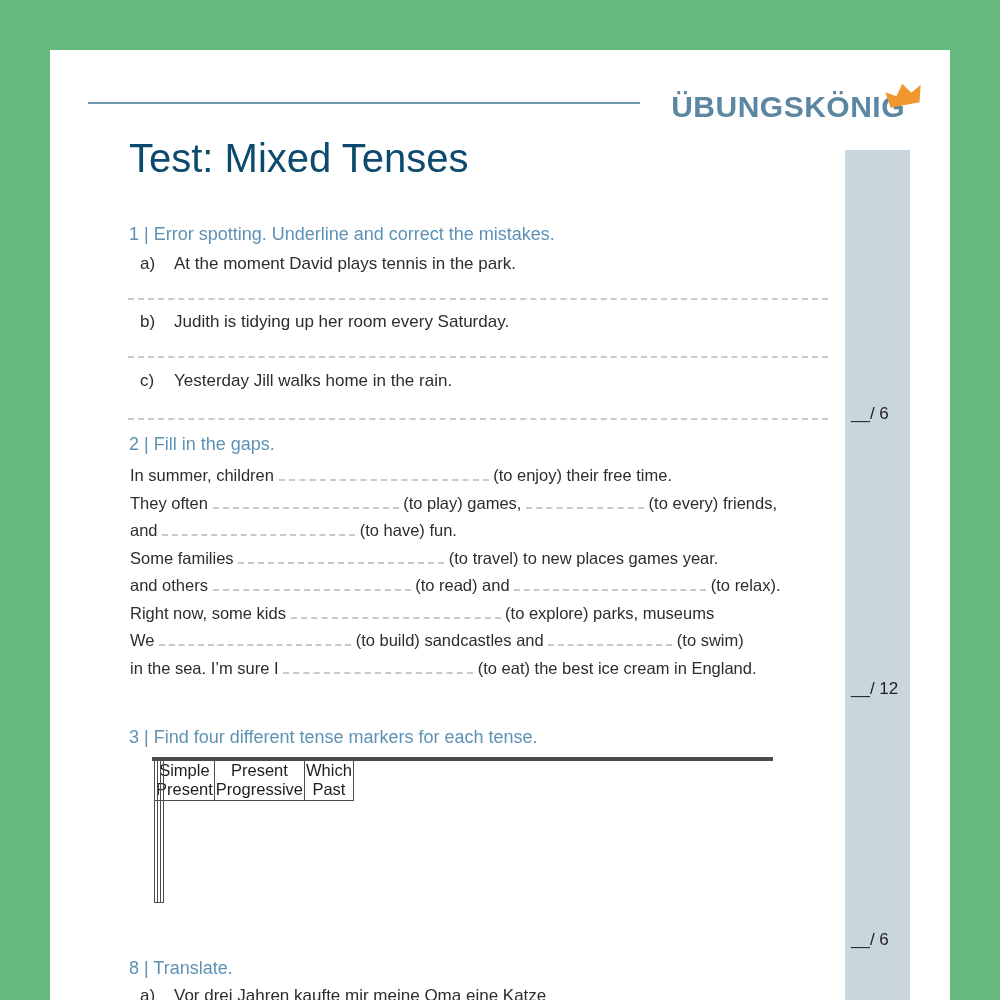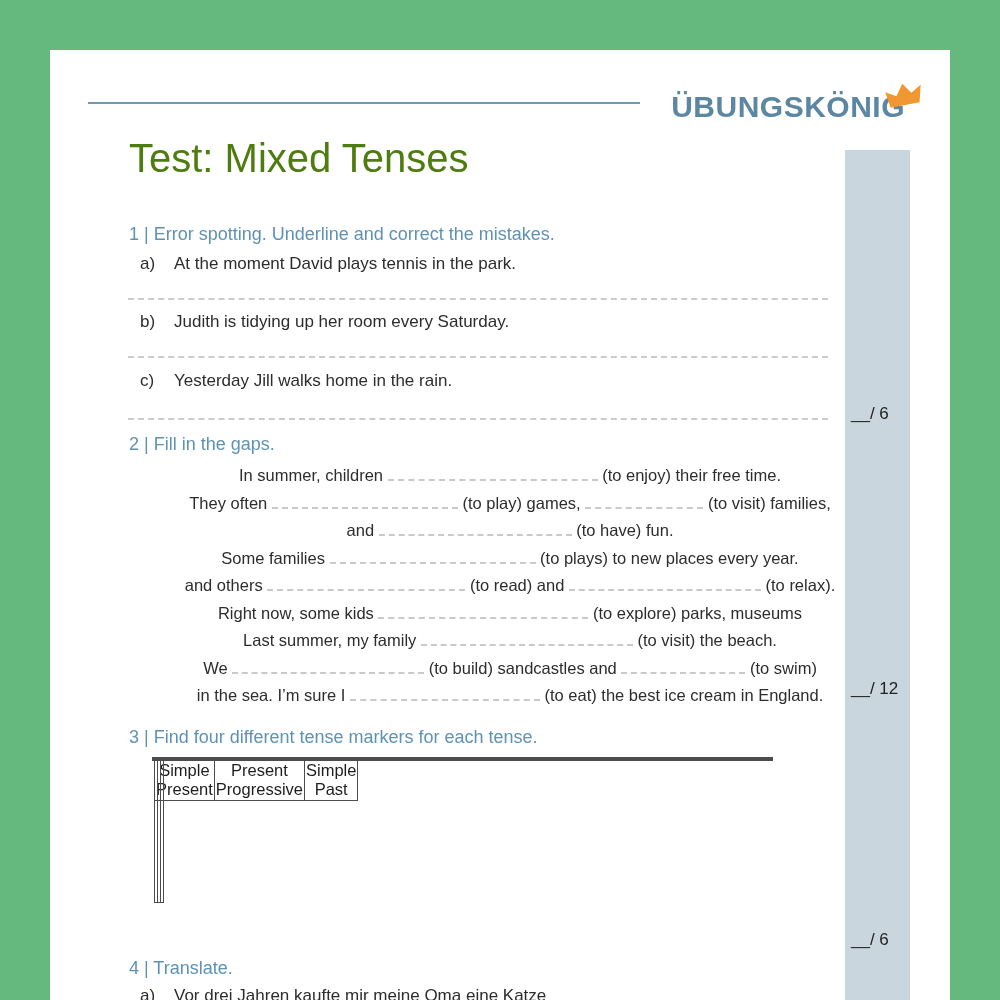--- a/index.html
+++ b/index.html
@@ -25,21 +25,21 @@
     font-size: 30px; font-weight: 700; letter-spacing: 0.5px;
     color: #5b87a3; white-space: nowrap;
   }
   .crown-icon {
     left: 835px; top: 32px; width: 38px; height: 26px;
     transform: rotate(-9deg);
   }
 
   .title {
     left: 79px; top: 86px;
-    font-size: 40px; color: #4d7c0f; white-space: nowrap;
+    font-size: 40px; color: #0c4a6e; white-space: nowrap;
   }
   .subtitle {
     left: 79px; top: 143px;
     font-size: 17.5px; color: #6496b8; white-space: nowrap;
   }
   .sec-heading {
     left: 79px;
     font-size: 18px; color: #5e92b5; white-space: nowrap;
   }
   #s1-heading { top: 174px; }
@@ -53,21 +53,21 @@
     left: 78px; width: 700px; height: 0;
     border-top: 2px dashed #cbcbcb;
   }
 
   .gap-lines {
     left: 80px; top: 412px; width: 760px; height: 250px;
   }
   .gap-line {
     position: relative; display: block;
     height: 27.5px; line-height: 27.5px;
-    font-size: 16.5px; color: #2d2d2d; white-space: nowrap; text-align: center;
+    font-size: 16.5px; color: #2d2d2d; white-space: nowrap;
   }
   .gap-line .seg-text { position: static; }
   .gap-line .seg-gap {
     position: static;
     display: inline-block; height: 4px;
     border-bottom: 2px dashed #c9c9c9;
   }
 
   .markers-table {
     left: 102px; top: 707px; width: 621px;
@@ -121,52 +121,51 @@
   <div class="answer-line" style="top:306px"></div>
 
   <div class="item-label" style="top:321px">c)</div>
   <div class="item-text" style="top:321px">Yesterday Jill walks home in the rain.</div>
   <div class="answer-line" style="top:368px"></div>
 
   <div class="sec-heading" id="s2-heading">2 | Fill in the gaps.</div>
 
   <div class="gap-lines">
     <div class="gap-line"><span class="seg-text">In summer, children </span><span class="seg-gap" style="width: 210px;"></span><span class="seg-text"> (to enjoy) their free time.</span></div>
-    <div class="gap-line"><span class="seg-text">They often </span><span class="seg-gap" style="width: 186px;"></span><span class="seg-text"> (to play) games, </span><span class="seg-gap" style="width: 118px;"></span><span class="seg-text"> (to visit) families,</span></div>
+    <div class="gap-line"><span class="seg-text">They often </span><span class="seg-gap" style="width: 186px;"></span><span class="seg-text"> (to play) games, </span><span class="seg-gap" style="width: 118px;"></span><span class="seg-text"> (to every) friends,</span></div>
     <div class="gap-line"><span class="seg-text">and </span><span class="seg-gap" style="width: 193px;"></span><span class="seg-text"> (to have) fun.</span></div>
-    <div class="gap-line"><span class="seg-text">Some families </span><span class="seg-gap" style="width: 206px;"></span><span class="seg-text"> (to plays) to new places every year.</span></div>
+    <div class="gap-line"><span class="seg-text">Some families </span><span class="seg-gap" style="width: 206px;"></span><span class="seg-text"> (to travel) to new places games year.</span></div>
     <div class="gap-line"><span class="seg-text">and others </span><span class="seg-gap" style="width: 198px;"></span><span class="seg-text"> (to read) and </span><span class="seg-gap" style="width: 192px;"></span><span class="seg-text"> (to relax).</span></div>
     <div class="gap-line"><span class="seg-text">Right now, some kids </span><span class="seg-gap" style="width: 210px;"></span><span class="seg-text"> (to explore) parks, museums</span></div>
-    <div class="gap-line"><span class="seg-text">Last summer, my family </span><span class="seg-gap" style="width: 212px;"></span><span class="seg-text"> (to visit) the beach.</span></div>
     <div class="gap-line"><span class="seg-text">We </span><span class="seg-gap" style="width: 192px;"></span><span class="seg-text"> (to build) sandcastles and </span><span class="seg-gap" style="width: 124px;"></span><span class="seg-text"> (to swim)</span></div>
     <div class="gap-line"><span class="seg-text">in the sea. I’m sure I </span><span class="seg-gap" style="width: 190px;"></span><span class="seg-text"> (to eat) the best ice cream in England.</span></div>
   </div>
 
   <div class="sec-heading" id="s3-heading">3 | Find four different tense markers for each tense.</div>
 
   <table class="markers-table">
     <thead>
       <tr>
         <th>Simple Present</th>
         <th>Present Progressive</th>
-        <th>Simple Past</th>
+        <th>Which Past</th>
       </tr>
     </thead>
     <tbody>
       <tr>
         <td></td>
         <td></td>
         <td></td>
       </tr>
     </tbody>
   </table>
 
   <div class="score-strip"></div>
   <div class="score" id="score-1">__/ 6</div>
   <div class="score" id="score-2">__/ 12</div>
   <div class="score" id="score-3">__/ 6</div>
 
-  <div class="sec-heading" id="s4-heading">4 | Translate.</div>
+  <div class="sec-heading" id="s4-heading">8 | Translate.</div>
 
   <div class="item-label" style="top:936px">a)</div>
   <div class="item-text" style="top:936px">Vor drei Jahren kaufte mir meine Oma eine Katze</div>
 
 </div>
 
 </body></html>

